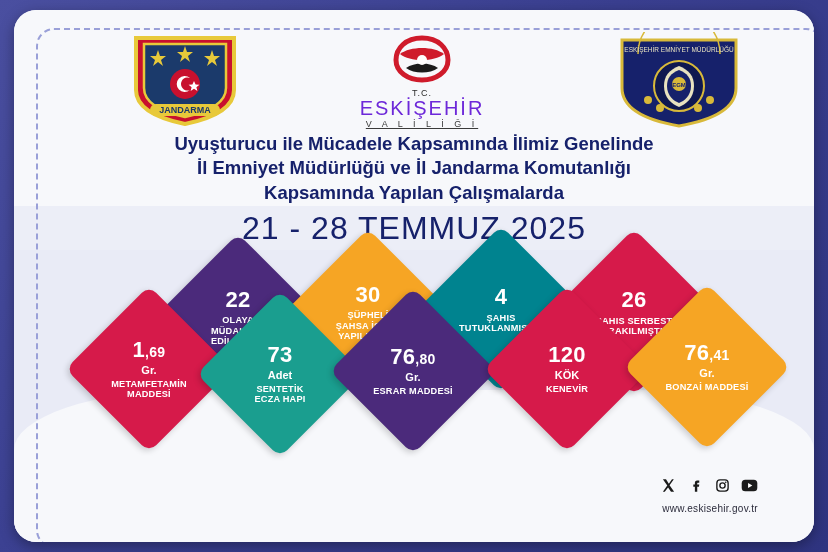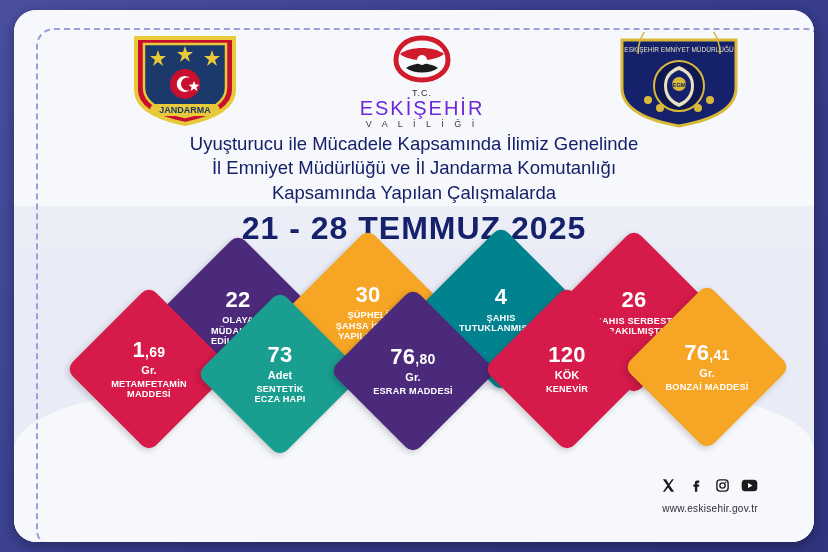--- a/index.html
+++ b/index.html
@@ -106,42 +106,43 @@
     font-size: 20px;
     font-weight: normal;
     color: #6d28d9;
     letter-spacing: 2px;
     line-height: 1.05;
   }
   .valiligi-line {
     font-size: 9px;
     color: #3a3a3a;
     letter-spacing: 4px;
+    text-decoration: underline;
   }
 
   
   .headline {
     position: absolute;
     left: 40px;
     top: 122px;
     width: 720px;
     text-align: center;
     color: #16216b;
-    font-weight: normal;
+    font-weight: bold;
     font-size: 18.5px;
     line-height: 1.32;
   }
   .date-line {
     position: absolute;
     left: 40px;
     top: 196px;
     width: 720px;
     text-align: center;
     color: #16216b;
-    font-weight: bold;
+    font-weight: normal;
     font-size: 32px;
     letter-spacing: 1px;
     line-height: 44px;
   }
 
   
   .diamond {
     position: absolute;
     width: 118px;
     height: 118px;

